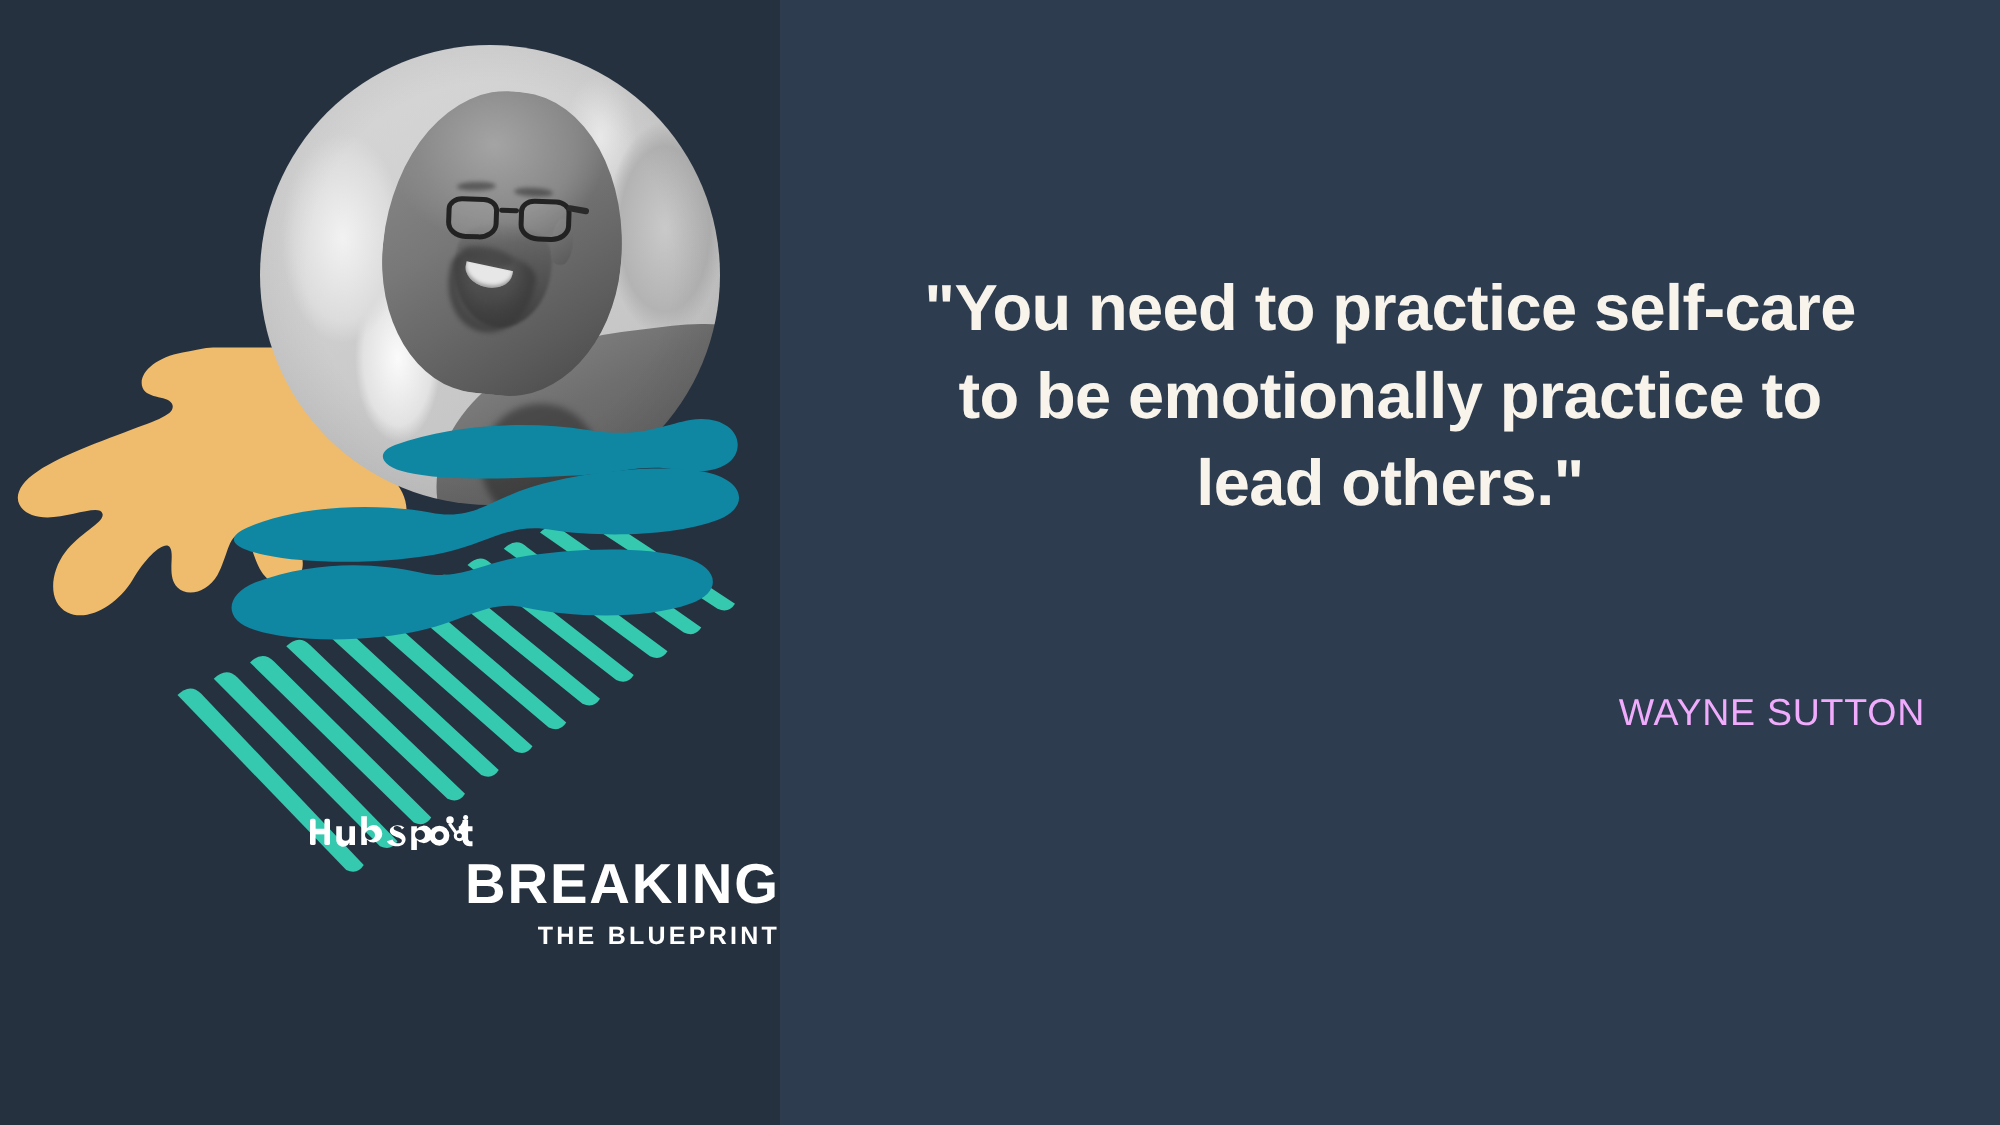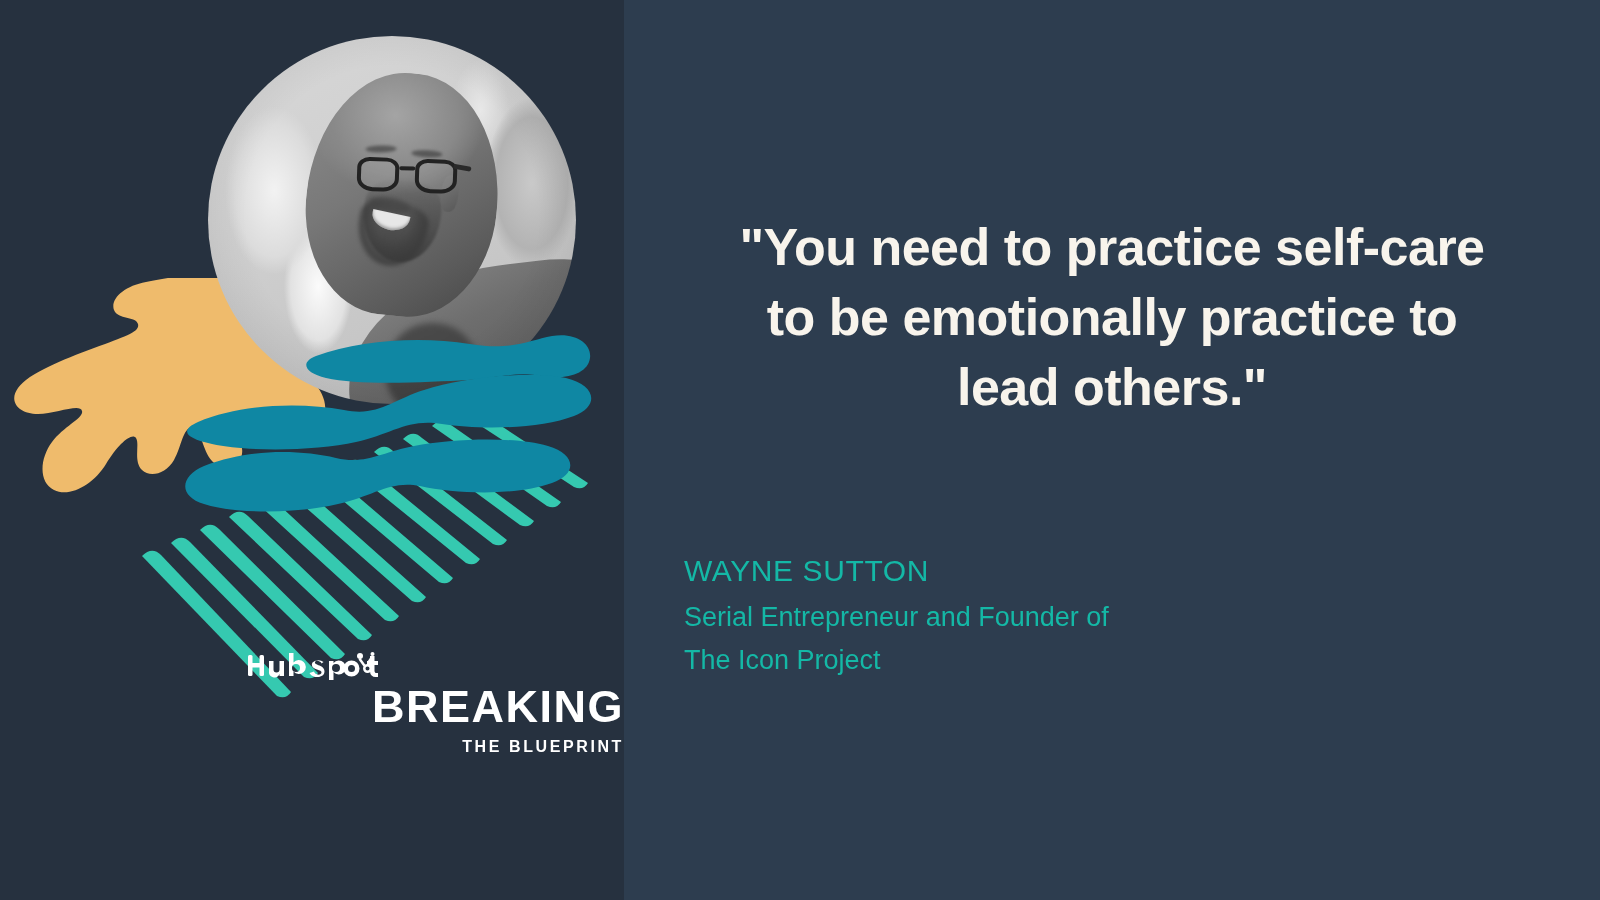--- a/index.html
+++ b/index.html
@@ -237,21 +237,21 @@
     font-weight: 700;
     font-size: 45px;
     letter-spacing: 1.5px;
     color: #ffffff;
     line-height: 1;
     margin-top: 2px;
   }
   #blueprint-word {
     font-family: "Liberation Sans", sans-serif;
     font-weight: 700;
-    font-size: 16px;
+    font-size: 20px;
     letter-spacing: 2.6px;
     color: #ffffff;
     line-height: 1;
     margin-top: 10px;
   }
 
   
   #right-panel {
     position: absolute;
     left: 624px;
@@ -271,22 +271,22 @@
     font-size: 52px;
     line-height: 70px;
     letter-spacing: -0.5px;
     color: #f8f4ec;
   }
   #attribution {
     position: absolute;
     left: 60px;
     top: 551px;
     width: 856px;
-    text-align: left;
-    color: #14b8a6;
+    text-align: right;
+    color: #f0abfc;
   }
   #speaker-name {
     font-family: "Liberation Sans", sans-serif;
     font-weight: 400;
     font-size: 30px;
     letter-spacing: 0.6px;
     line-height: 40px;
   }
   #speaker-title {
     font-family: "Liberation Sans", sans-serif;
@@ -438,21 +438,17 @@
   <div id="right-panel">
 
     <div id="quote-text">
       <div>"You need to practice self-care</div>
       <div>to be emotionally practice to</div>
       <div>lead others."</div>
     </div>
 
     <div id="attribution">
       <div id="speaker-name">WAYNE SUTTON</div>
-      <div id="speaker-title">
-        <div>Serial Entrepreneur and Founder of</div>
-        <div>The Icon Project</div>
-      </div>
     </div>
 
   </div>
 
 </div>
 
 </body></html>

